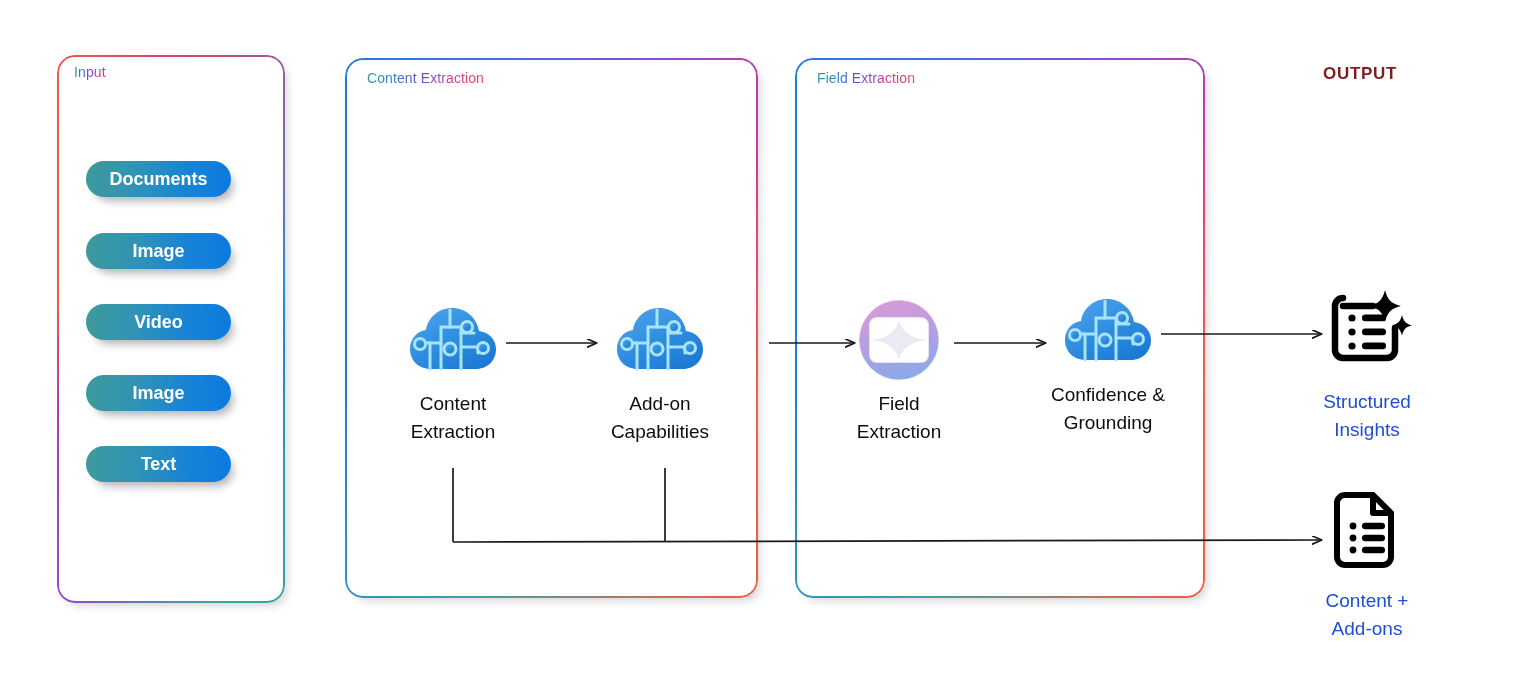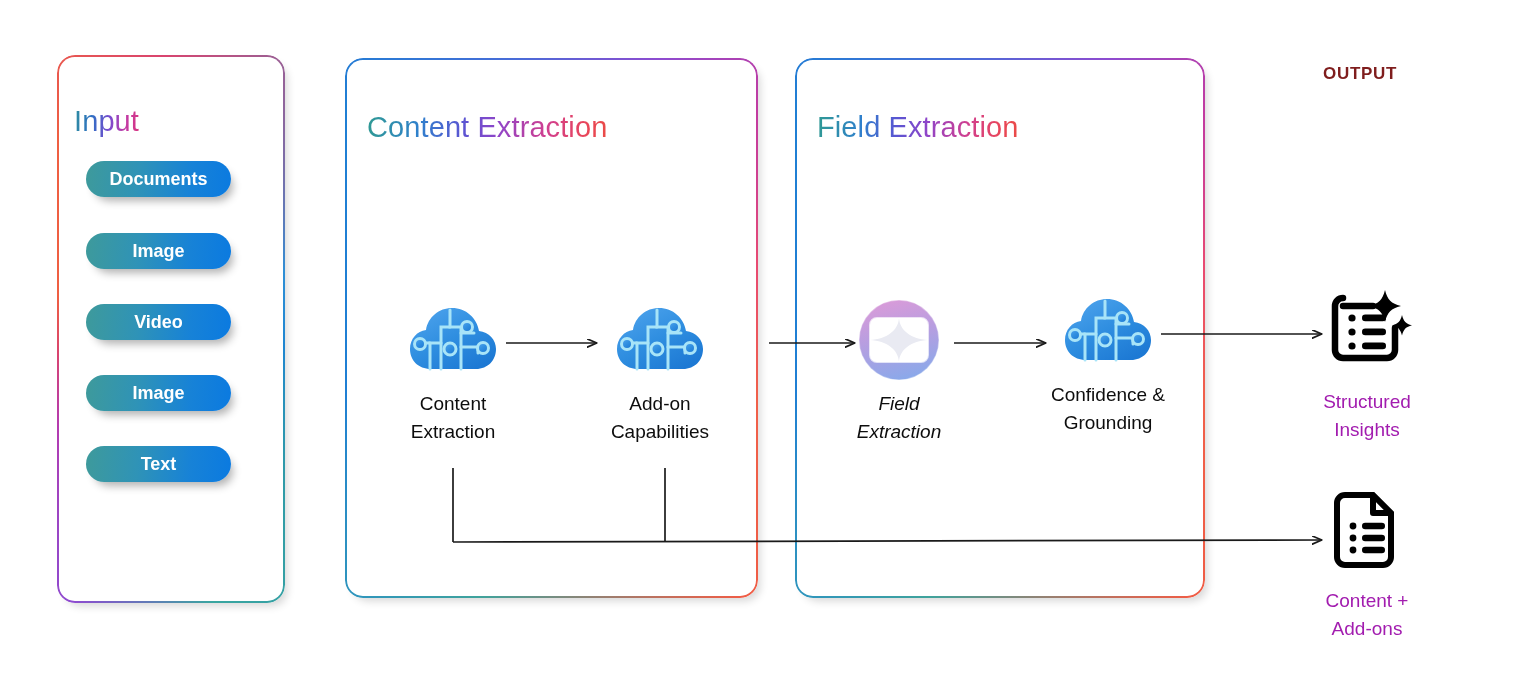--- a/index.html
+++ b/index.html
@@ -53,28 +53,27 @@
       #f0604a 76%, #ef5d46 86%, #3fa39c 100%);
   }
 
   #panel-input    { left: 57px;  top: 55px;  width: 228px; height: 548px; }
   #panel-content  { left: 345px; top: 58px;  width: 413px; height: 540px; }
   #panel-field    { left: 795px; top: 58px;  width: 410px; height: 540px; }
 
   
   .panel-title {
     position: absolute;
-    font-size: 29px;
+    font-size: 14px;
     font-weight: 400;
     letter-spacing: .1px;
     white-space: nowrap;
     -webkit-background-clip: text;
     background-clip: text;
     color: transparent;
-    margin-top: 41px;
     -webkit-text-fill-color: transparent;
   }
   #title-input {
     left: 74px; top: 64px;
     background-image: linear-gradient(95deg,#2e8f9e 0%,#2f6fc4 28%,#7b4bcf 55%,#c13aa6 78%,#d9357f 100%);
   }
   #title-content {
     left: 367px; top: 70px;
     background-image: linear-gradient(95deg,#2f9a92 0%,#2f80cc 22%,#5a55d2 40%,#9044c8 55%,#d13f8e 75%,#e8455b 90%,#ea4b46 100%);
   }
@@ -127,34 +126,34 @@
     margin-top: 13px;
     font-size: 19px;
     line-height: 1.45;
     color: #0d0d0d;
     font-weight: 400;
     white-space: pre-line;
   }
 
   #node-content-extraction { left: 358px; top: 303px; }
   #node-addon             { left: 565px; top: 303px; }
-  #node-field-extraction  { left: 804px; top: 303px; font-style: italic; }
+  #node-field-extraction  { left: 804px; top: 303px; }
   #node-confidence        { left: 1013px; top: 294px; }
 
   
   .out-node {
     position: absolute;
     width: 180px;
     text-align: center;
   }
   .out-node .out-label {
     margin-top: 8px;
     font-size: 19px;
     line-height: 1.45;
-    color: #a21caf;
+    color: #1d4ed8;
     white-space: pre-line;
   }
   #out-structured { left: 1277px; top: 288px; }
   #out-content    { left: 1277px; top: 487px; }
 
   
   #connectors {
     position: absolute;
     left: 0; top: 0;
     width: 1533px; height: 700px;

